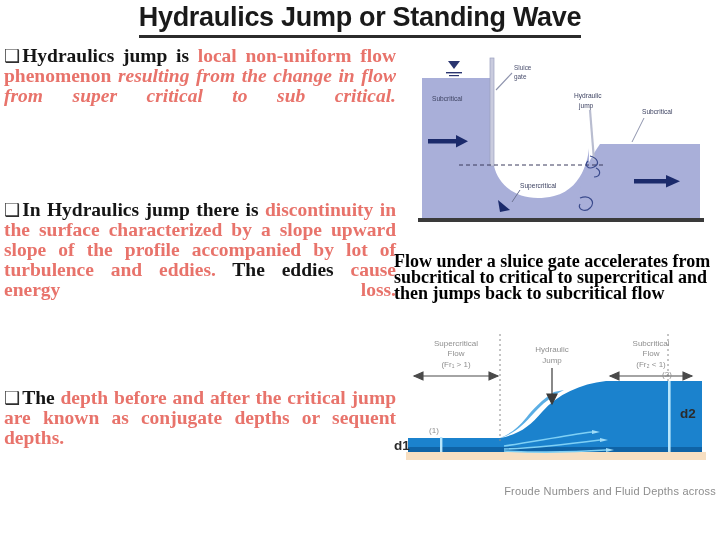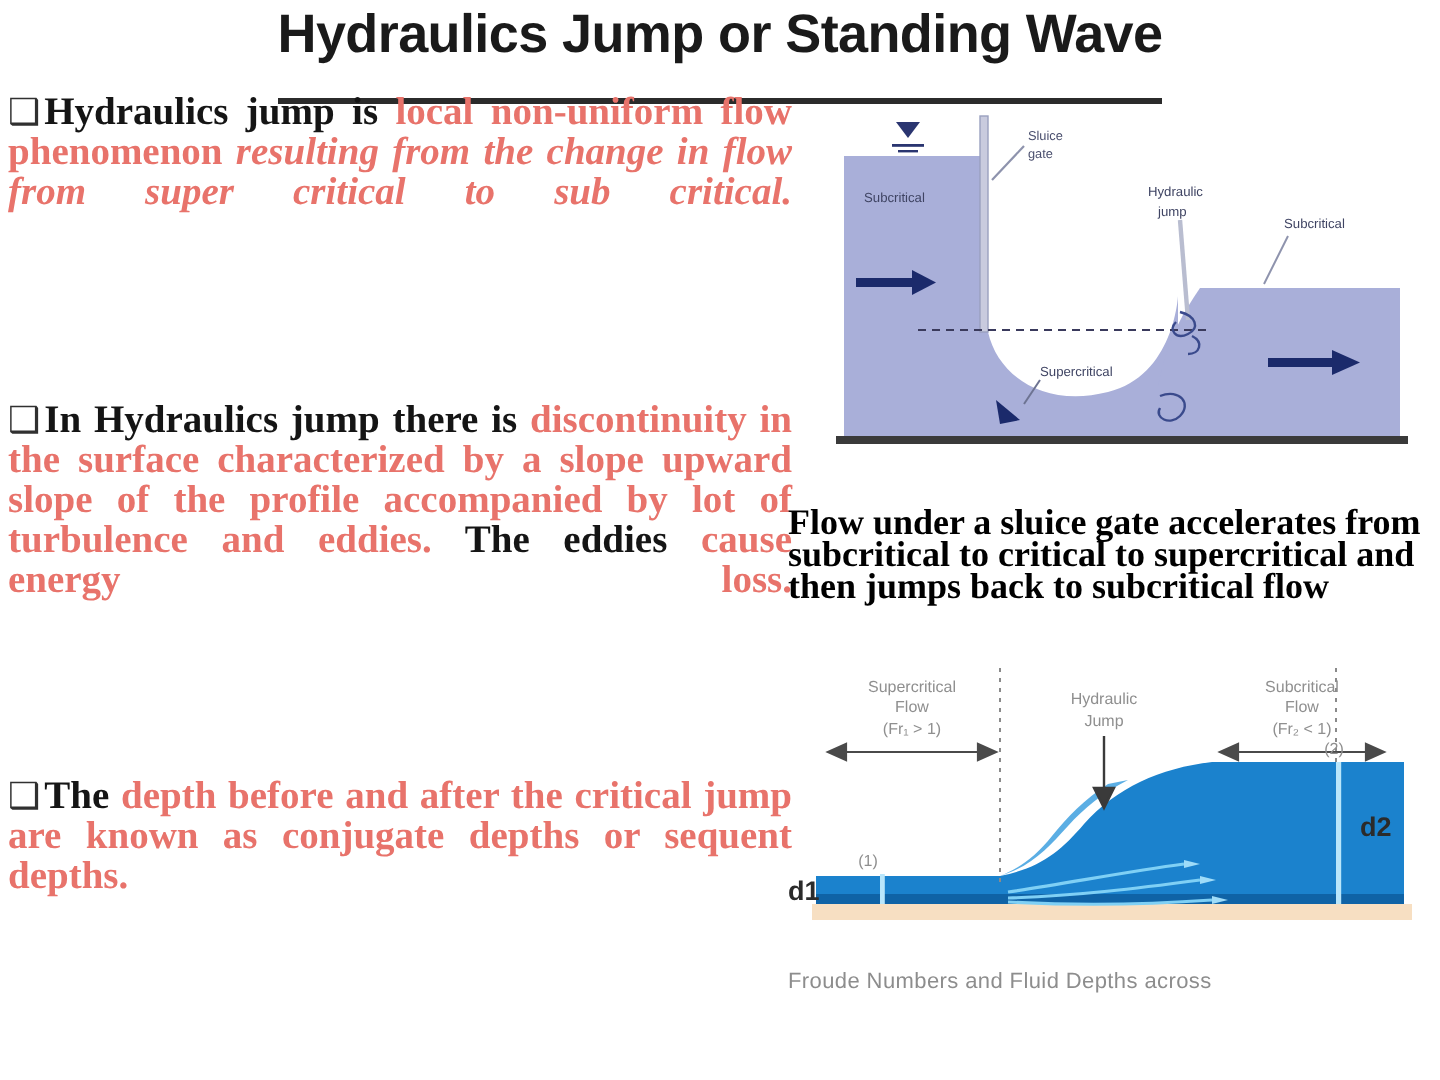--- a/index.html
+++ b/index.html
@@ -23,21 +23,21 @@
     width: 720px;
     text-align: center;
     font-family: "Liberation Sans", sans-serif;
     font-weight: bold;
     font-size: 27px;
     letter-spacing: -0.3px;
     color: #1a1a1a;
   }
   #slide-title .ul {
     border-bottom: 3px solid #2b2b2b;
-    padding-bottom: 16px;
+    padding-bottom: 2px;
     display: inline-block;
   }
 
   
   .bullet {
     position: absolute;
     left: 4px;
     width: 392px;
     font-family: Liberation Serif, serif;
     font-size: 19.5px;
@@ -100,21 +100,21 @@
     width: 326px;
     height: 150px;
   }
   #figure-froude svg { display: block; }
 
   #caption-froude {
     position: absolute;
     left: 394px;
     top: 484px;
     width: 322px;
-    text-align: left;
+    text-align: right;
     font-family: "Liberation Sans", sans-serif;
     font-size: 11px;
     line-height: 14px;
     color: #8d8d8d;
     letter-spacing: 0.2px;
   }
 </style>
 </head>
 <body>
 

